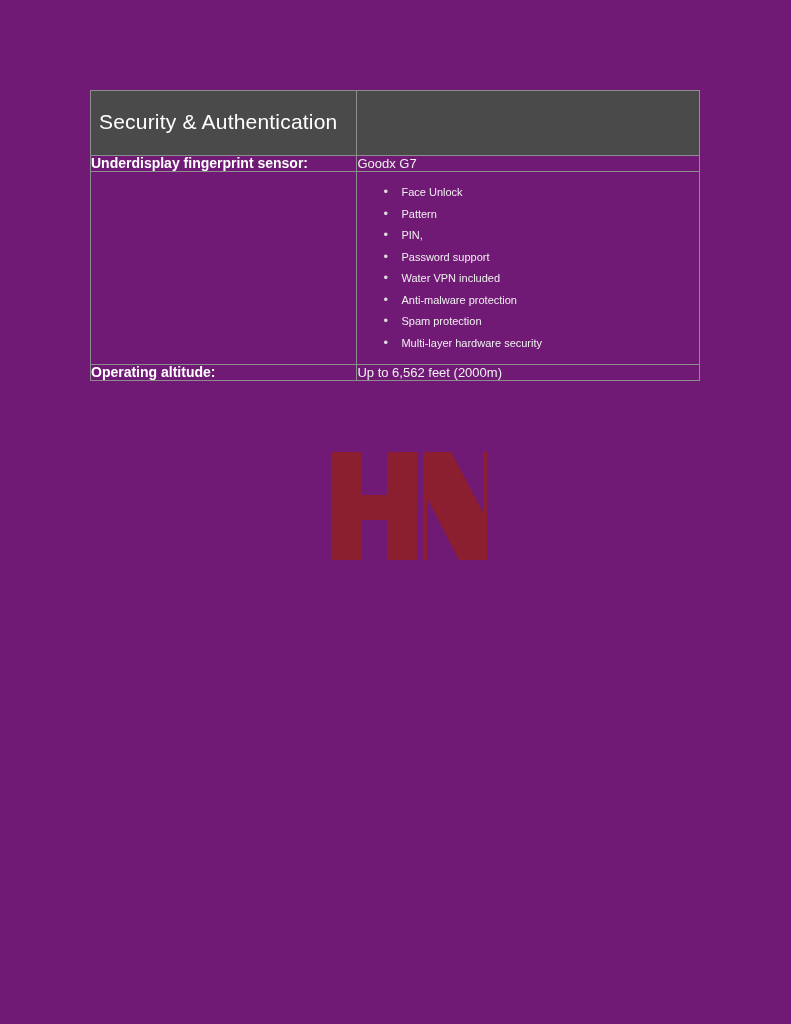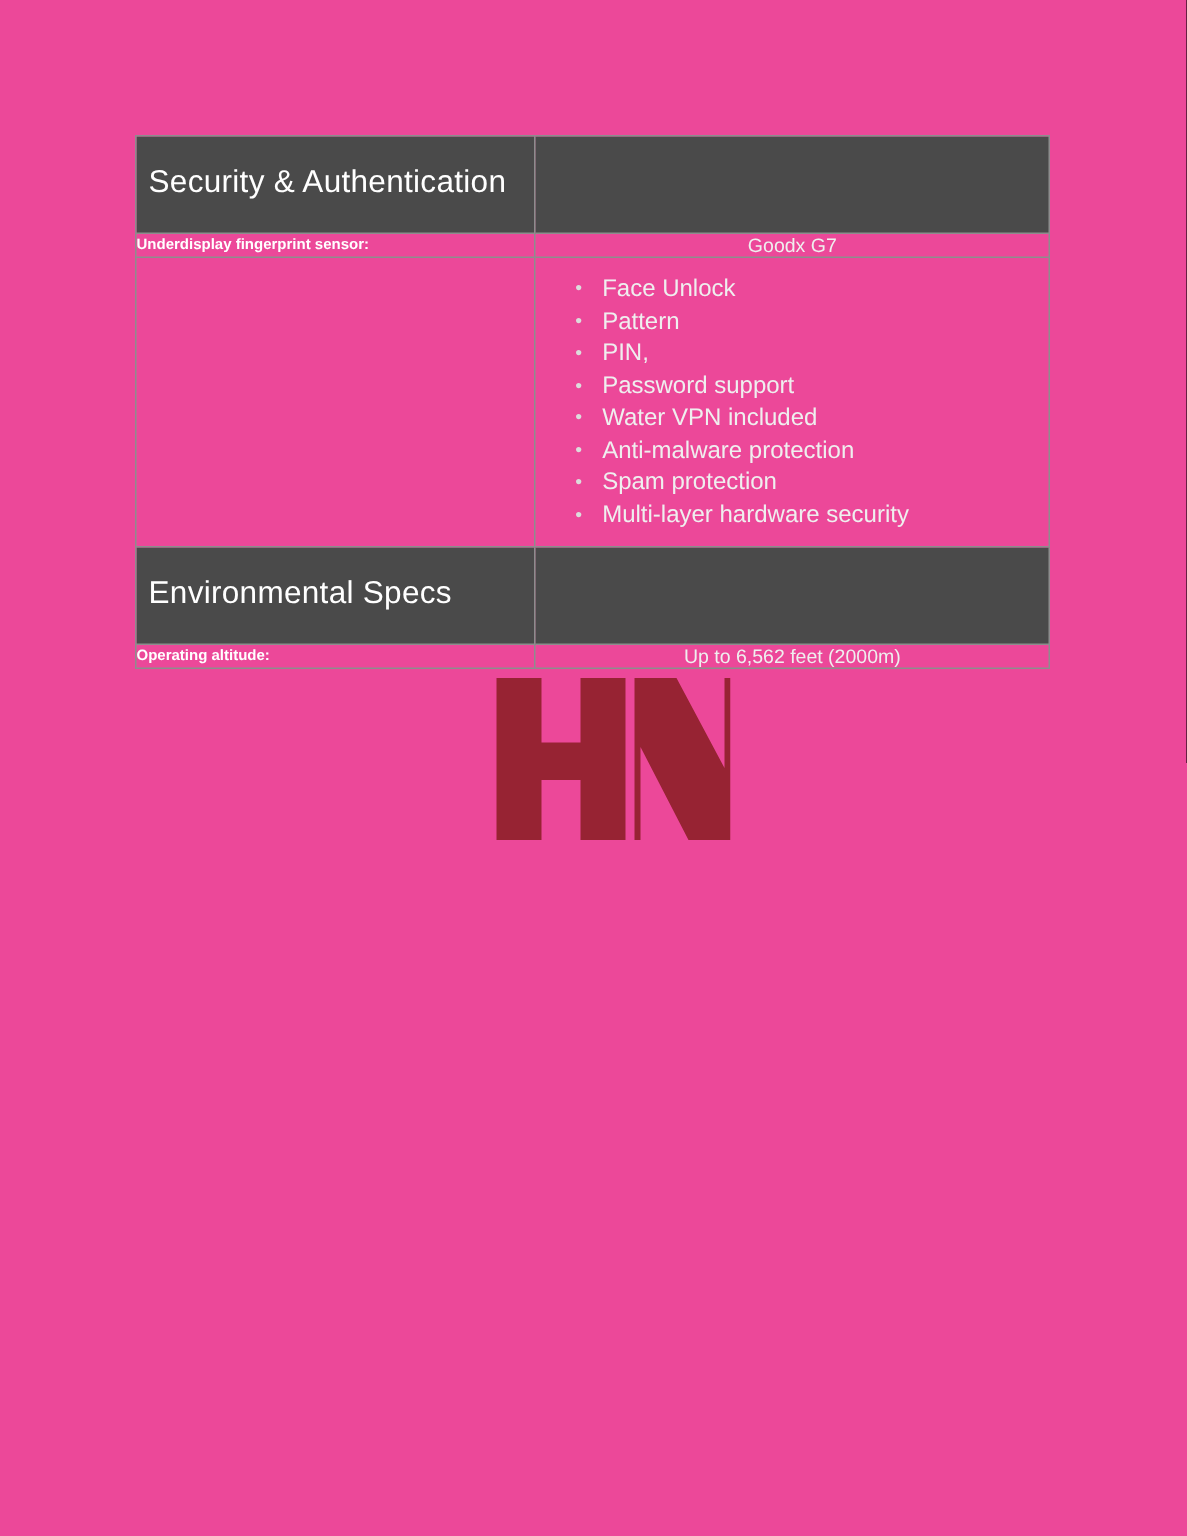--- a/index.html
+++ b/index.html
@@ -15,21 +15,21 @@
     color: #ffffff;
     position: relative;
   }
 
   .page {
     position: absolute;
     left: 0;
     top: 0;
     width: 791px;
     height: 1024px;
-    background: #ec4899;
+    background: #701a75;
   }
 
   .watermark {
     position: absolute;
     left: 327px;
     top: 440px;
     width: 160px;
     height: 135px;
     z-index: 1;
     pointer-events: none;
@@ -67,46 +67,45 @@
     padding: 14px 0 16px 8px;
     color: #ffffff;
     letter-spacing: 0.2px;
   }
   .section-blank {
     background: #4a4a4a;
   }
 
   
   .cell-label {
-    font-size: 10px;
+    font-size: 14px;
     font-weight: bold;
     color: #ffffff;
     padding: 11px 8px 11px 8px;
     line-height: 15px;
   }
   .cell-value {
     font-size: 13px;
     font-weight: normal;
     color: #efefef;
     padding: 11px 8px 11px 8px;
     line-height: 15px;
-    text-align: center;
   }
 
   .cell-empty {
     padding: 0;
   }
 
   ul.feature-list {
     margin: 10px 0 10px 0;
     padding: 0 0 0 44px;
     list-style: none;
   }
   ul.feature-list li {
-    font-size: 16px;
+    font-size: 11px;
     color: #efefef;
     line-height: 21.5px;
     position: relative;
   }
   ul.feature-list li::before {
     content: "\2022";
     position: absolute;
     left: -18px;
     top: -1px;
     font-size: 13px;
@@ -155,26 +154,20 @@
             <li>PIN,</li>
             <li>Password support</li>
             <li>Water VPN included</li>
             <li>Anti-malware protection</li>
             <li>Spam protection</li>
             <li>Multi-layer hardware security</li>
           </ul>
         </td>
       </tr>
 
-      <tr class="section-row">
-        <td>
-          <div class="section-title">Environmental Specs</div>
-        </td>
-        <td class="section-blank"></td>
-      </tr>
 
 
 
 
       <tr>
         <td class="cell-label">Operating altitude:</td>
         <td class="cell-value">Up to 6,562 feet (2000m)</td>
       </tr>
 
 

